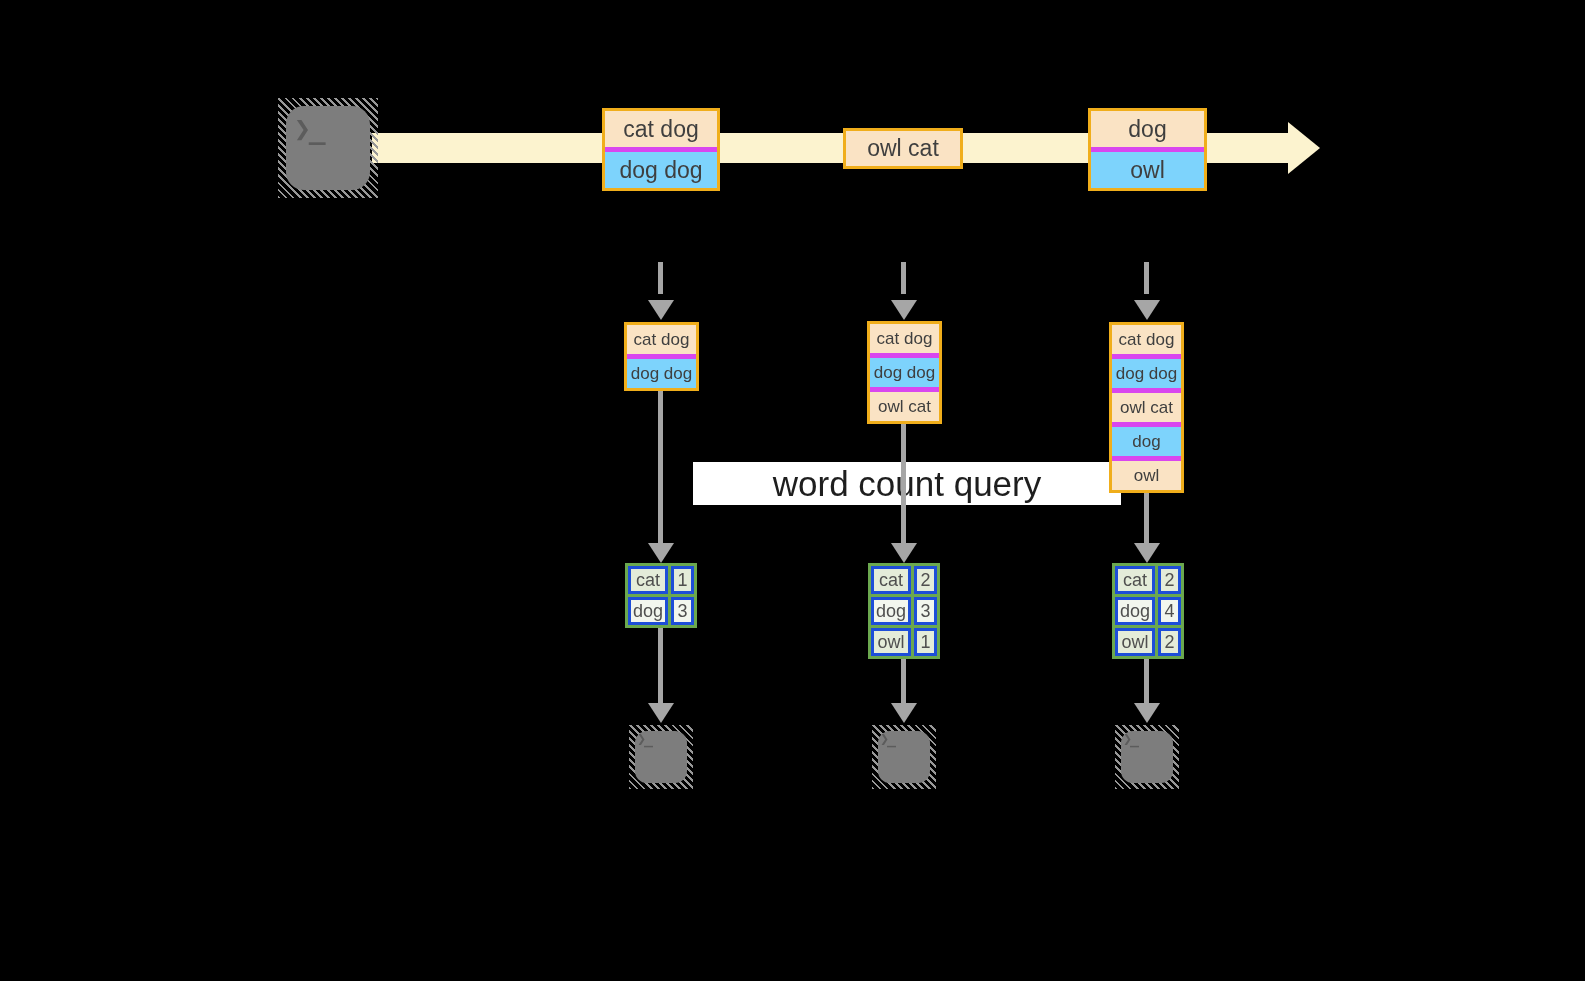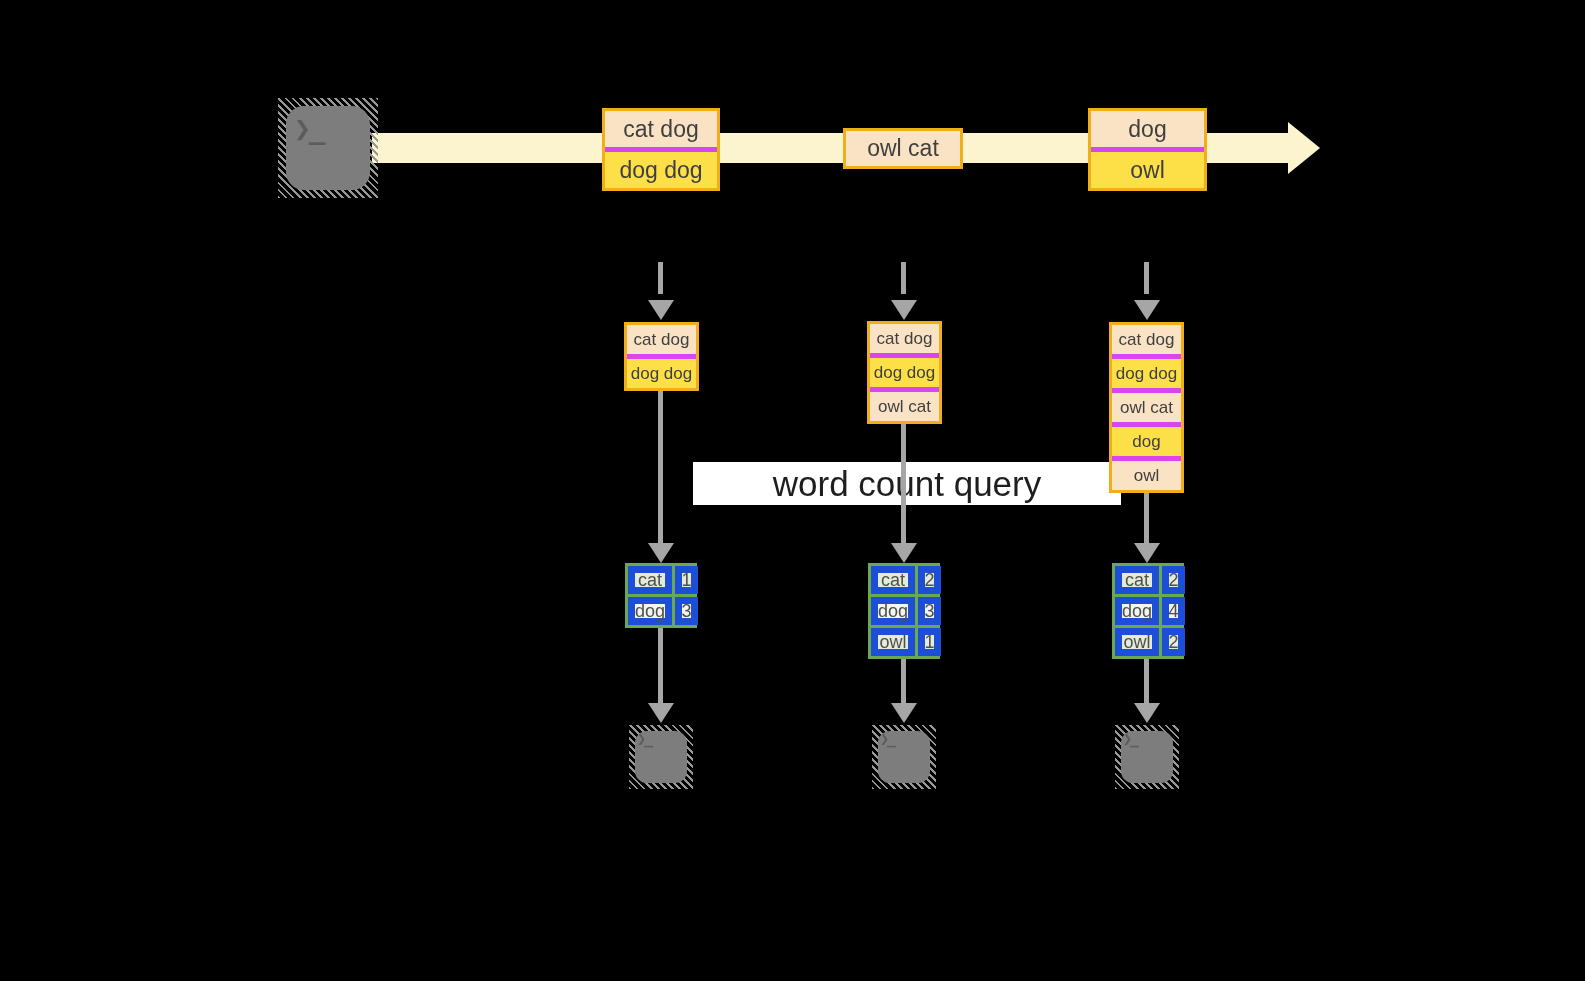--- a/index.html
+++ b/index.html
@@ -23,21 +23,21 @@
   .term-big .glyph{left:16px;top:14px;font-size:28px;}
   .term-sm{width:64px;height:64px;top:725px;}
   .term-sm .inner{inset:6px;border-radius:12px;}
   .term-sm .glyph{left:8px;top:5px;font-size:15px;}
   
   .obox{position:absolute;border:3px solid #f0ae1b;box-sizing:border-box;z-index:3;}
   .obox .row{display:flex;align-items:center;justify-content:center;
     color:#3f3f3f;border-bottom:5px solid #d946ef;}
   .obox .row:last-child{border-bottom:none;}
   .fill-a{background:#fae3c4;}
-  .fill-b{background:#fde047;}
+  .fill-b{background:#7dd3fc;}
   .ebox .row{height:36px;font-size:23px;}
   .ebox1{left:602px;top:108px;width:118px;}
   .ebox2{left:843px;top:128px;width:120px;}
   .ebox2 .row{height:35px;}
   .ebox3{left:1088px;top:108px;width:119px;}
   .bbox{width:75px;}
   .bbox .row{height:29px;font-size:17px;}
   .bbox1{left:624px;top:322px;}
   .bbox2{left:867px;top:321px;}
   .bbox3{left:1109px;top:322px;}
@@ -46,21 +46,21 @@
   .vhead{position:absolute;width:0;height:0;z-index:2;
     border-left:13px solid transparent;border-right:13px solid transparent;
     border-top:20px solid #a6a6a6;}
   
   .qband{position:absolute;left:693px;top:462px;width:428px;height:43px;background:#ffffff;
     z-index:1;display:flex;align-items:center;justify-content:center;}
   .qband span{font-size:35px;color:#1e1e1e;}
   
   .gtable{position:absolute;z-index:3;background:#6ba84f;box-sizing:border-box;
     padding:3px;display:grid;grid-template-columns:1fr 23px;gap:3px;grid-auto-rows:28px;width:72px;}
-  .gtable .cell{border:7px solid #1d4ed8;display:flex;align-items:center;justify-content:center;
+  .gtable .cell{border:3px solid #1d4ed8;display:flex;align-items:center;justify-content:center;
     color:#4f4f4f;font-size:18px;}
   .gfill-a{background:#e4ecd9;}
   .gfill-b{background:#f2f6ee;}
   .gt1{left:625px;top:563px;}
   .gt2{left:868px;top:563px;}
   .gt3{left:1112px;top:563px;}
 </style>
 </head>
 <body>
 

